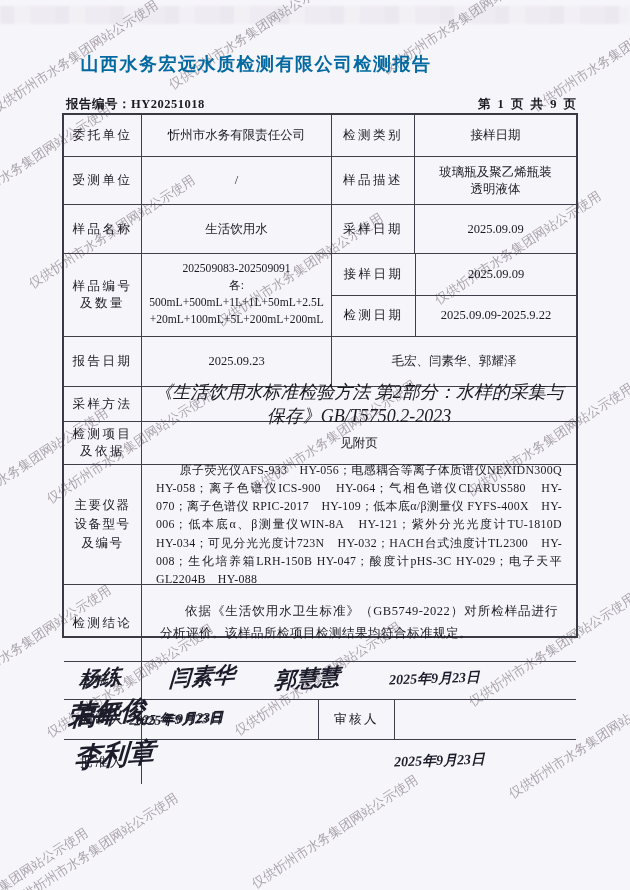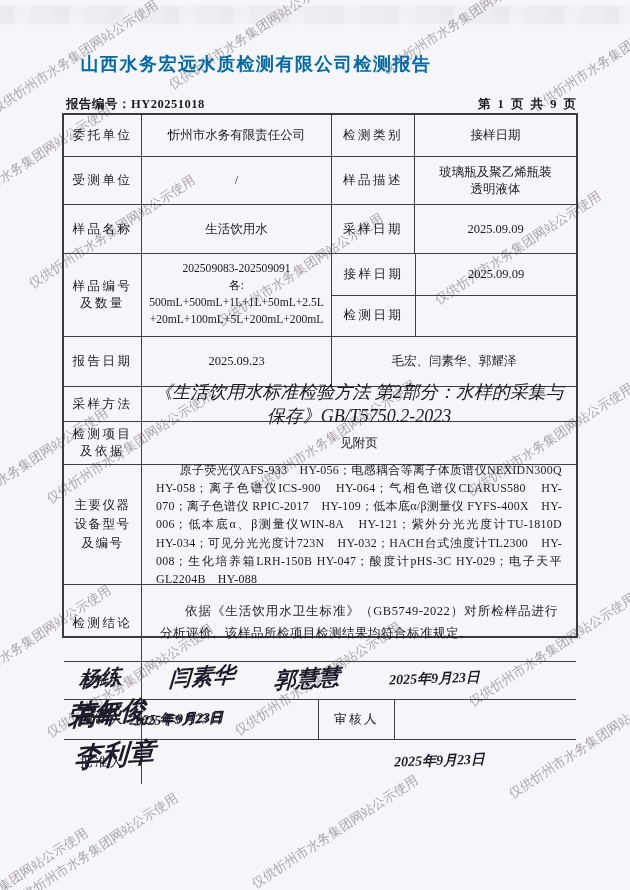--- a/index.html
+++ b/index.html
@@ -142,20 +142,21 @@
       <div>各: 500mL+500mL+1L+1L+50mL+2.5L</div>
       <div>+20mL+100mL+5L+200mL+200mL</div>
     </div>
     <div class="split">
       <div class="sub top">
         <div class="c3s">接样日期</div>
         <div class="c4s">2025.09.09</div>
       </div>
       <div class="sub">
         <div class="c3s">检测日期</div>
+        <div class="c4s">2025.09.09-2025.9.22</div>
       </div>
     </div>
   </div>
 
   <div class="row" style="height:50px;">
     <div class="cell c1 lbl">报告日期</div>
     <div class="cell c2">2025.09.23</div>
     <div class="cell c4">毛宏、闫素华、郭耀泽</div>
   </div>
 

